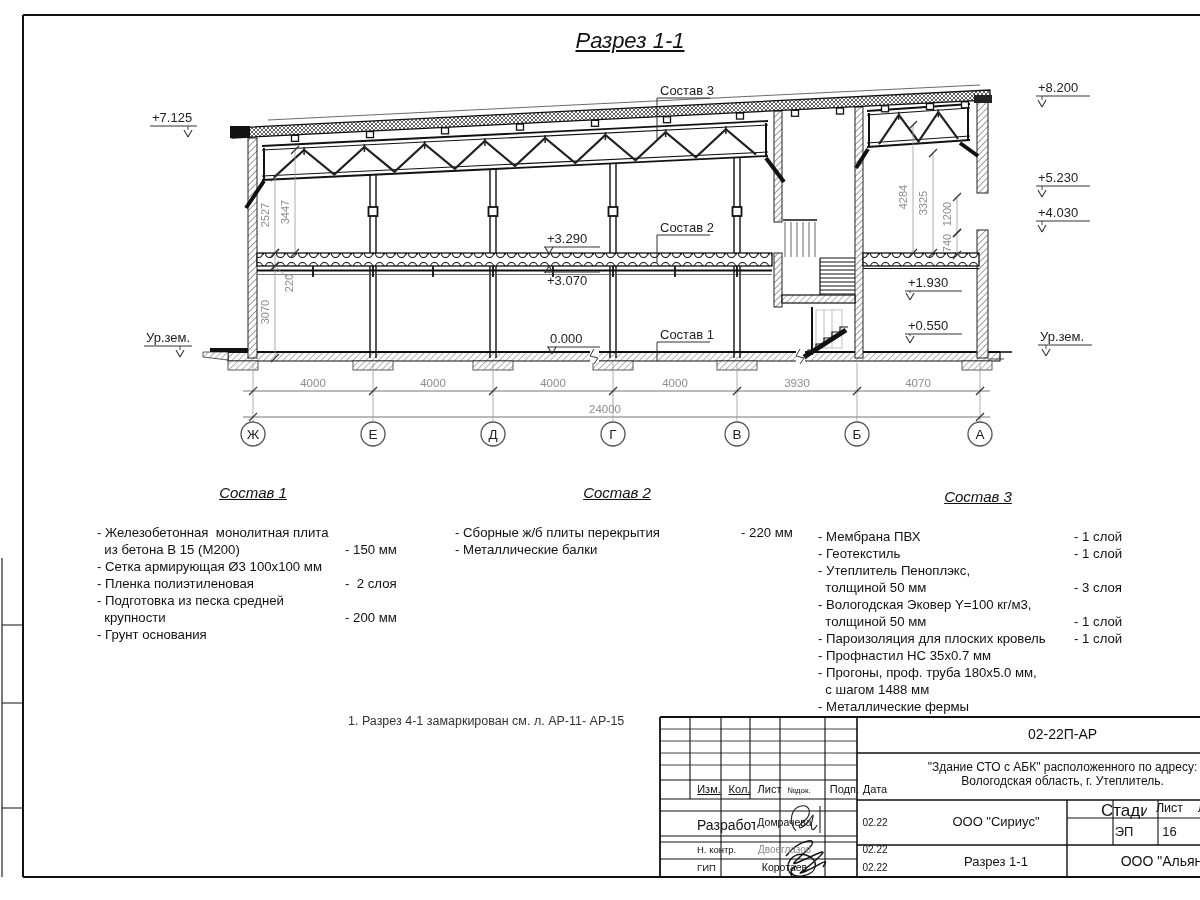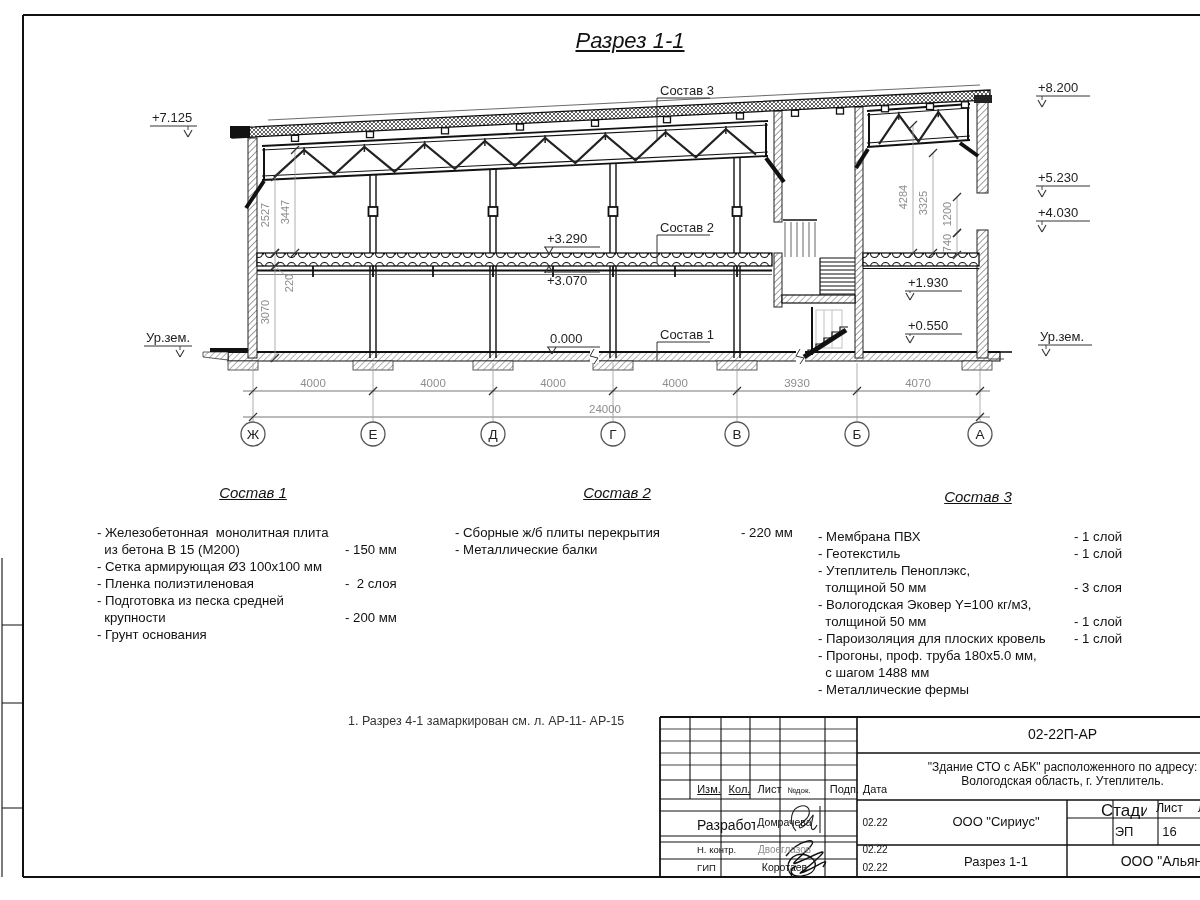--- a/index.html
+++ b/index.html
@@ -452,20 +452,26 @@
         <div class="val">- 1 слой</div>
       </div>
       <div class="comp-item">
         <div class="names">
           <div class="line">- Пароизоляция для плоских кровель</div>
         </div>
         <div class="val">- 1 слой</div>
       </div>
       <div class="comp-item">
         <div class="names">
+          <div class="line">- Профнастил НС 35x0.7 мм</div>
+        </div>
+        <div class="val"></div>
+      </div>
+      <div class="comp-item">
+        <div class="names">
           <div class="line">- Прогоны, проф. труба 180x5.0 мм,</div>
           <div class="line">  с шагом 1488 мм</div>
         </div>
         <div class="val"></div>
       </div>
       <div class="comp-item">
         <div class="names">
           <div class="line">- Металлические фермы</div>
         </div>
         <div class="val"></div>

